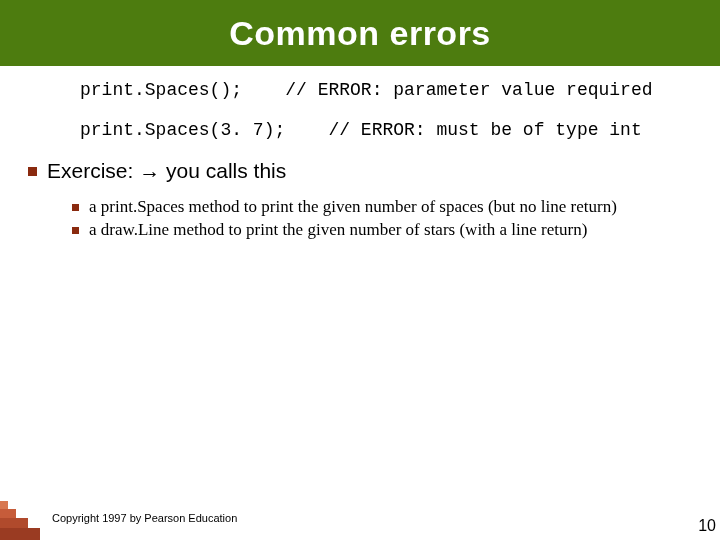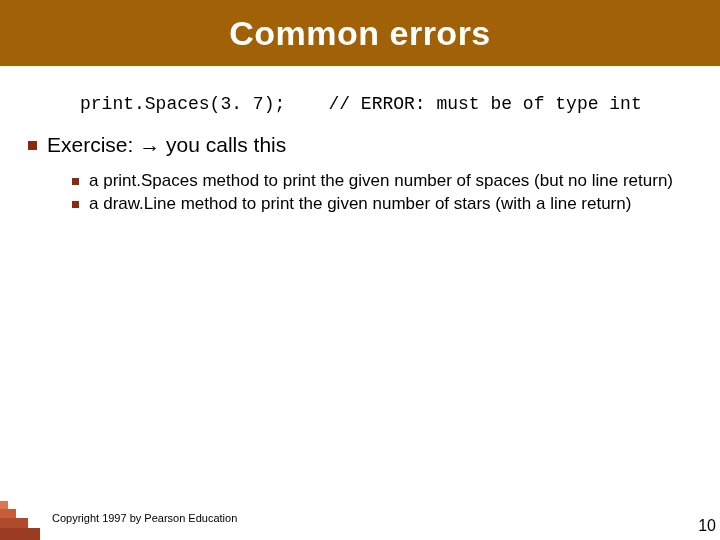--- a/index.html
+++ b/index.html
@@ -6,21 +6,21 @@
     margin: 0;
     padding: 0;
     width: 720px;
     height: 540px;
     background: #ffffff;
     font-family: Verdana, Geneva, sans-serif;
     overflow: hidden;
     position: relative;
   }
   .title-bar {
-    background: #a16207;
+    background: #4d7c0f;
     width: 100%;
     height: 66px;
     display: flex;
     align-items: center;
     justify-content: center;
   }
   .title-bar h1 {
     color: #ffffff;
     font-weight: bold;
     font-size: 34px;
@@ -72,21 +72,21 @@
   }
   .sub-square {
     width: 7px;
     height: 7px;
     background: #8a2a0f;
     flex: 0 0 auto;
     margin-top: 8px;
     margin-right: 10px;
   }
   .sub-text {
-    font-family: Liberation Sans, sans-serif;
+    font-family: Liberation Serif, serif;
     font-size: 17px;
     line-height: 1.28;
     color: #000;
   }
   .footer-left {
     position: absolute;
     left: 52px;
     bottom: 16px;
     font-size: 11px;
     color: #000;
@@ -110,20 +110,21 @@
 </style>
 </head>
 <body>
 
 <div class="title-bar">
   <h1>Common errors</h1>
 </div>
 
 <div class="content">
 
+  <div class="code-line">print.Spaces();    // ERROR: parameter value required</div>
 
   <div class="gap-md"></div>
 
   <div class="code-line">print.Spaces(3. 7);    // ERROR: must be of type int</div>
 
   <div class="gap-md"></div>
 
   <div class="bullet-row">
     <div class="bullet-square"></div>
     <div class="body-text">

